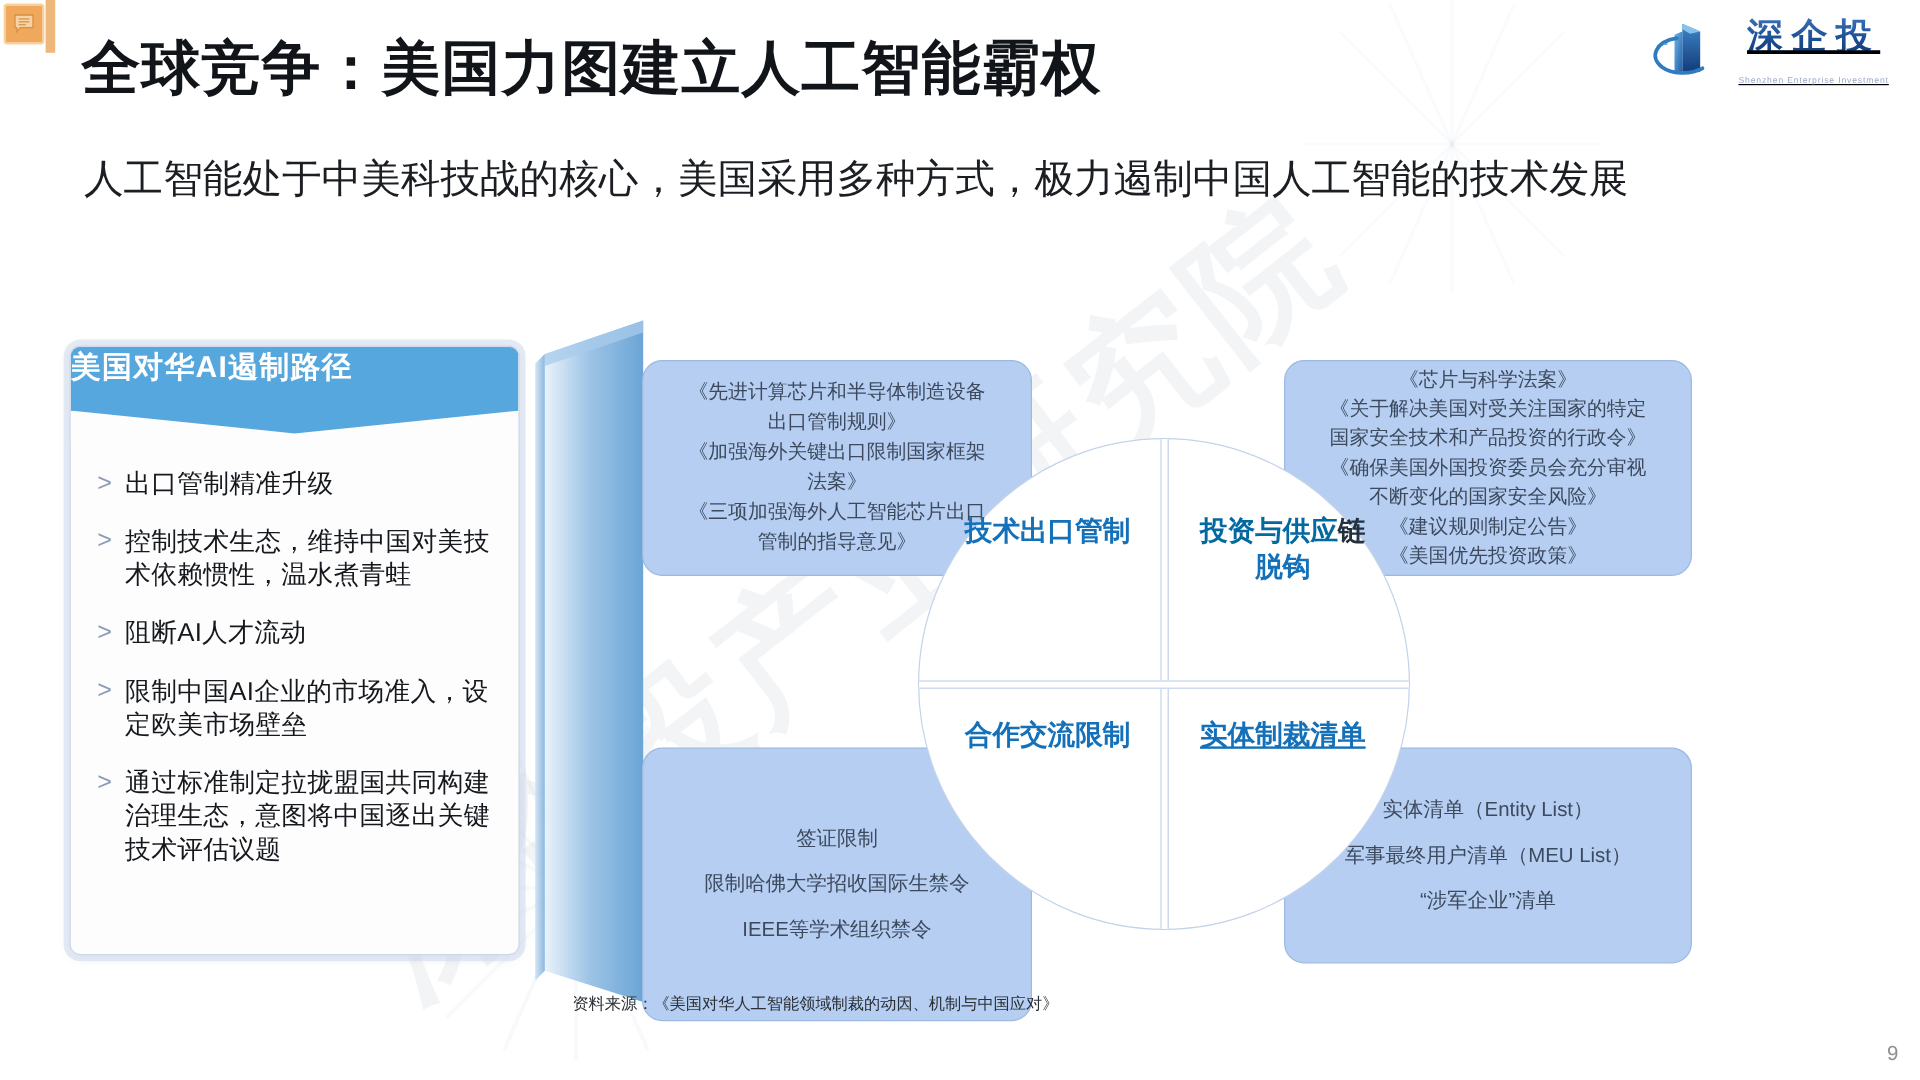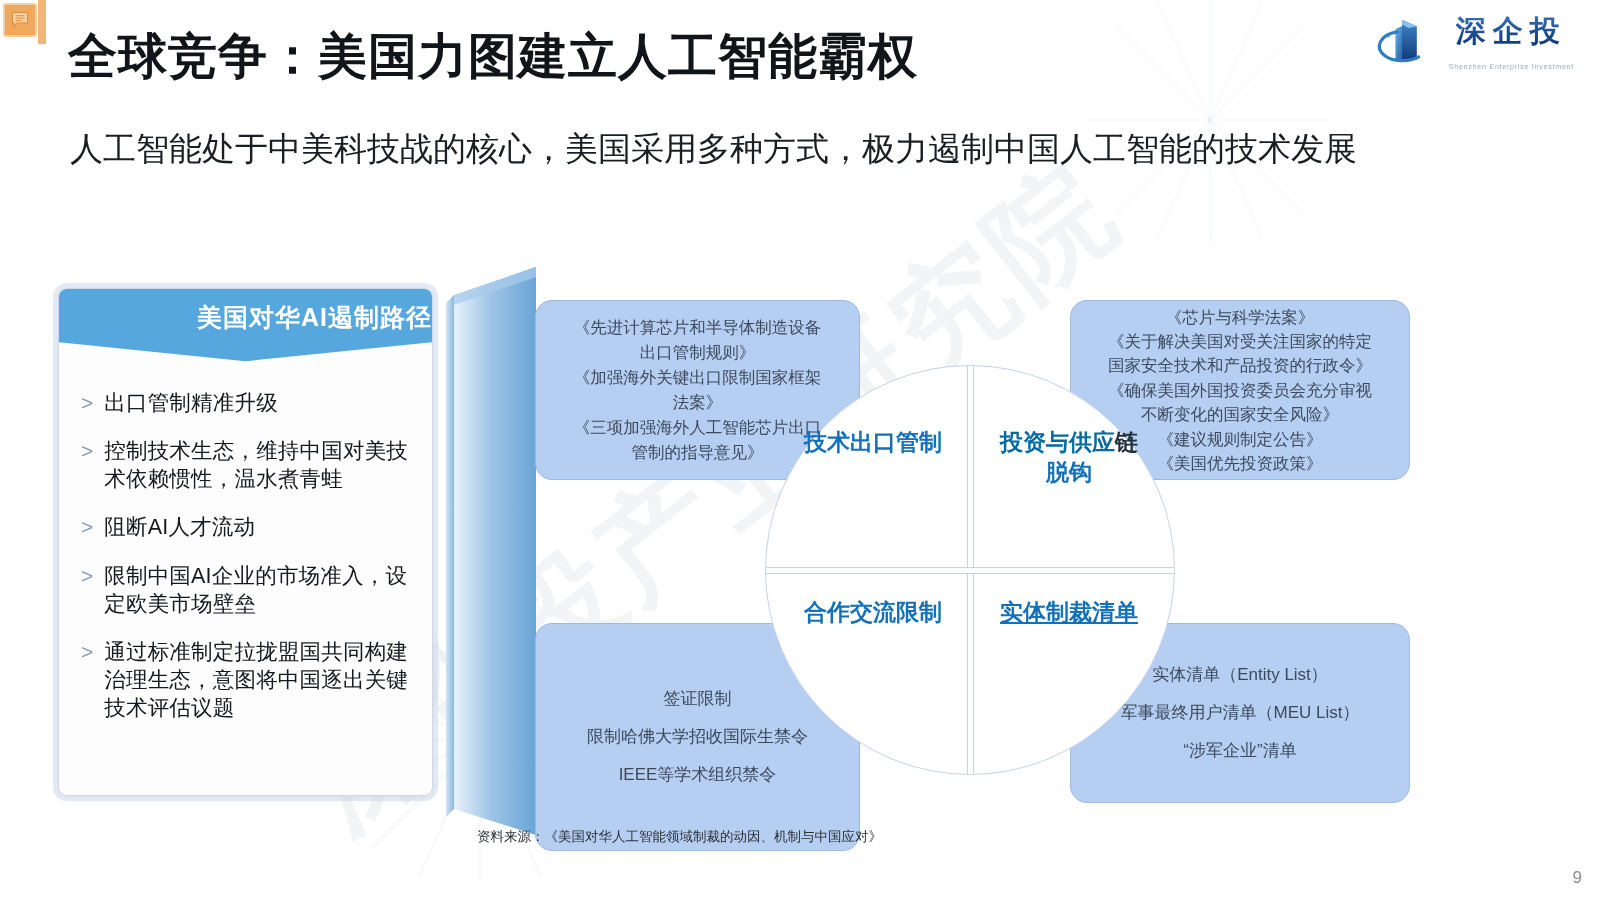--- a/index.html
+++ b/index.html
@@ -44,21 +44,21 @@
   }
   #comment-icon svg { display:block; }
   #left-tab {
     position:absolute; left:38px; top:0px; width:8px; height:44px;
     background:#eeb77c; z-index:39;
   }
 
   
   #logo {
     position:absolute; right:26px; top:14px; height:58px;
-    display:flex; align-items:center; gap:20px; z-index:40;
+    display:flex; align-items:center; gap:20px; z-index:40;text-decoration:underline;
   }
   #logo .mark { width:56px; height:54px; }
   #logo .wordblock { display:flex; flex-direction:column; align-items:center; }
   #logo .cn {
     font-size:30px; font-weight:700; letter-spacing:7px;
     background:linear-gradient(180deg,#3a6fb5 0%,#1b4f96 55%,#123a77 100%);
     -webkit-background-clip:text; background-clip:text; color:transparent;
     line-height:1.05;
   }
   #logo .en {
@@ -81,21 +81,21 @@
   #left-card {
     position:absolute; left:58px; top:288px; width:375px; height:508px;
     background:#fdfdfe; border:1px solid #cfd8e8; border-radius:9px;
     box-shadow:0 0 0 5px rgba(208,219,236,.55), 0 2px 9px rgba(80,100,130,.13);
     z-index:12; overflow:hidden;
   }
   #left-card-header {
     position:relative; height:78px; background:#56a7dd;
   }
   #left-card-header .htxt {
-    position:absolute; left:0; right:0; top:12px; text-align:right;
+    position:absolute; left:0; right:0; top:0; text-align:left;
     font-size:25px; font-weight:700; color:#ffffff; letter-spacing:1px;
   }
   #left-card-header .notch {
     position:absolute; left:-2px; right:-2px; bottom:-1px; height:26px;
     background:#fdfdfe;
     clip-path:polygon(0 100%, 0 0, 50% 74%, 100% 0, 100% 100%);
   }
   #bullets { padding:22px 20px 0 22px; }
   .bullet { display:flex; gap:11px; margin-bottom:20px; }
   .bullet .chev {

